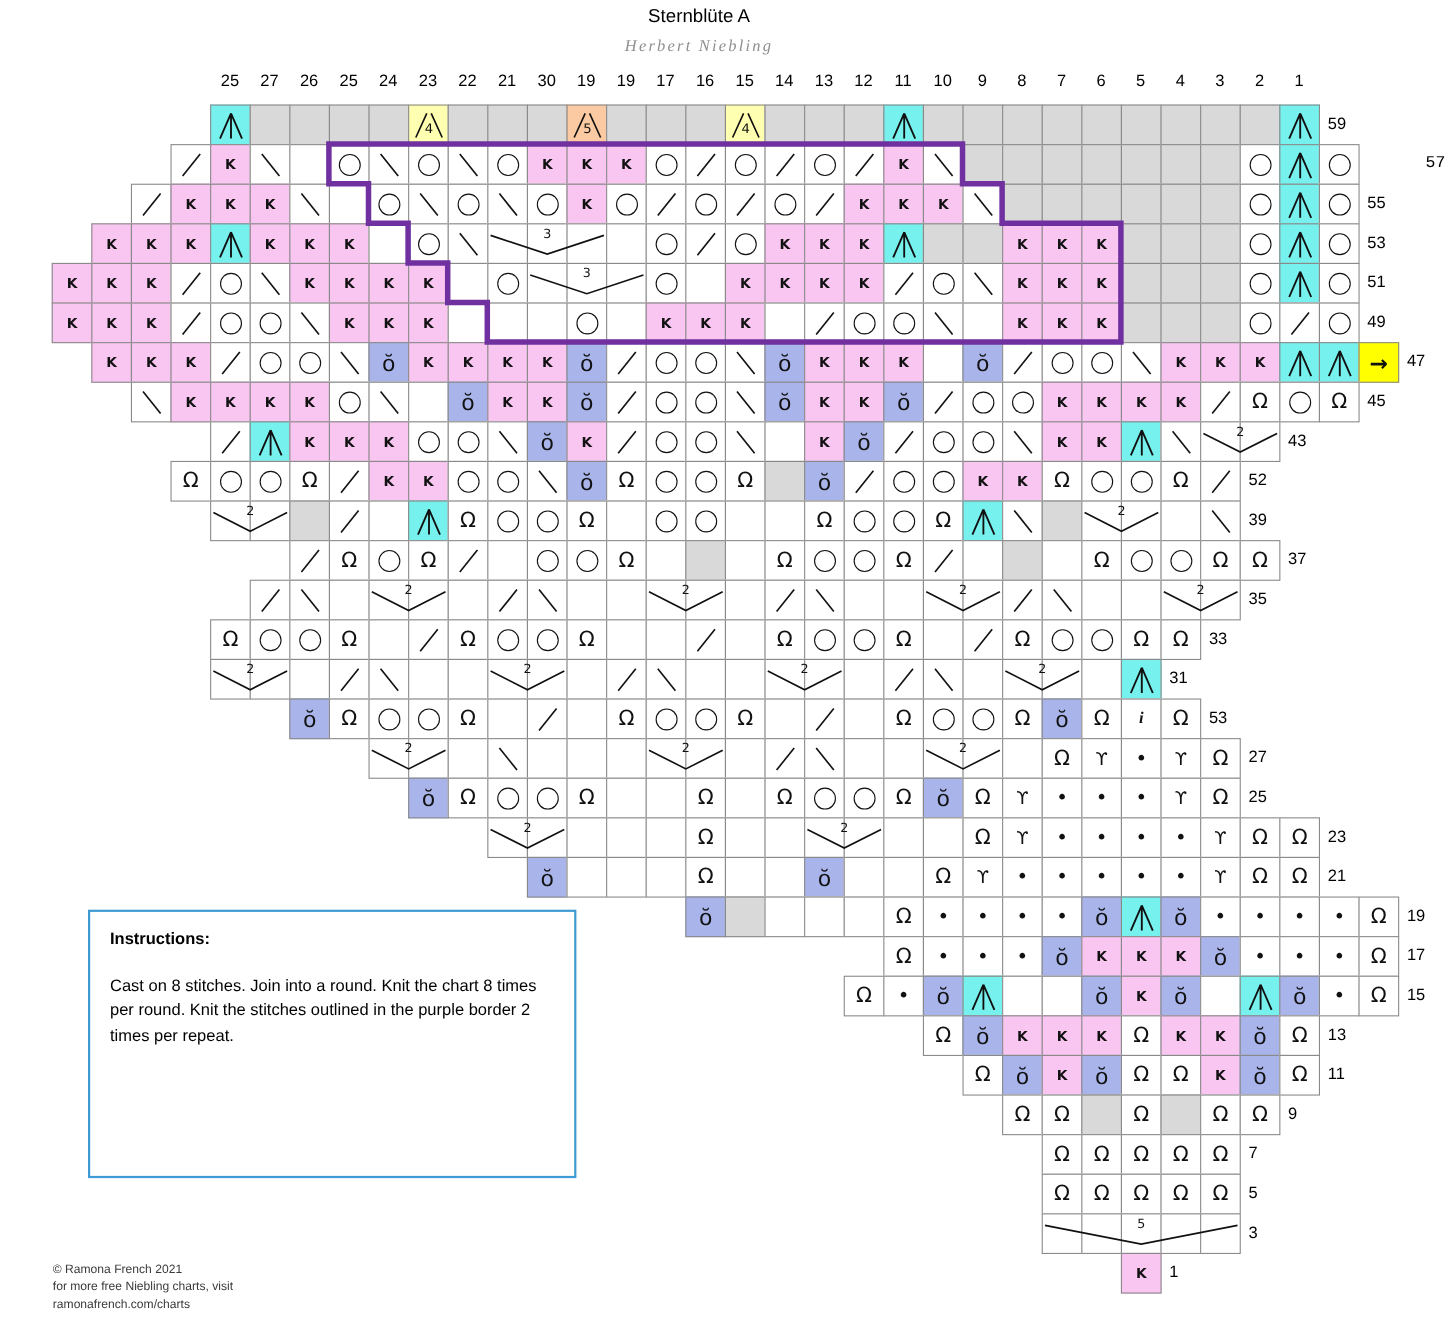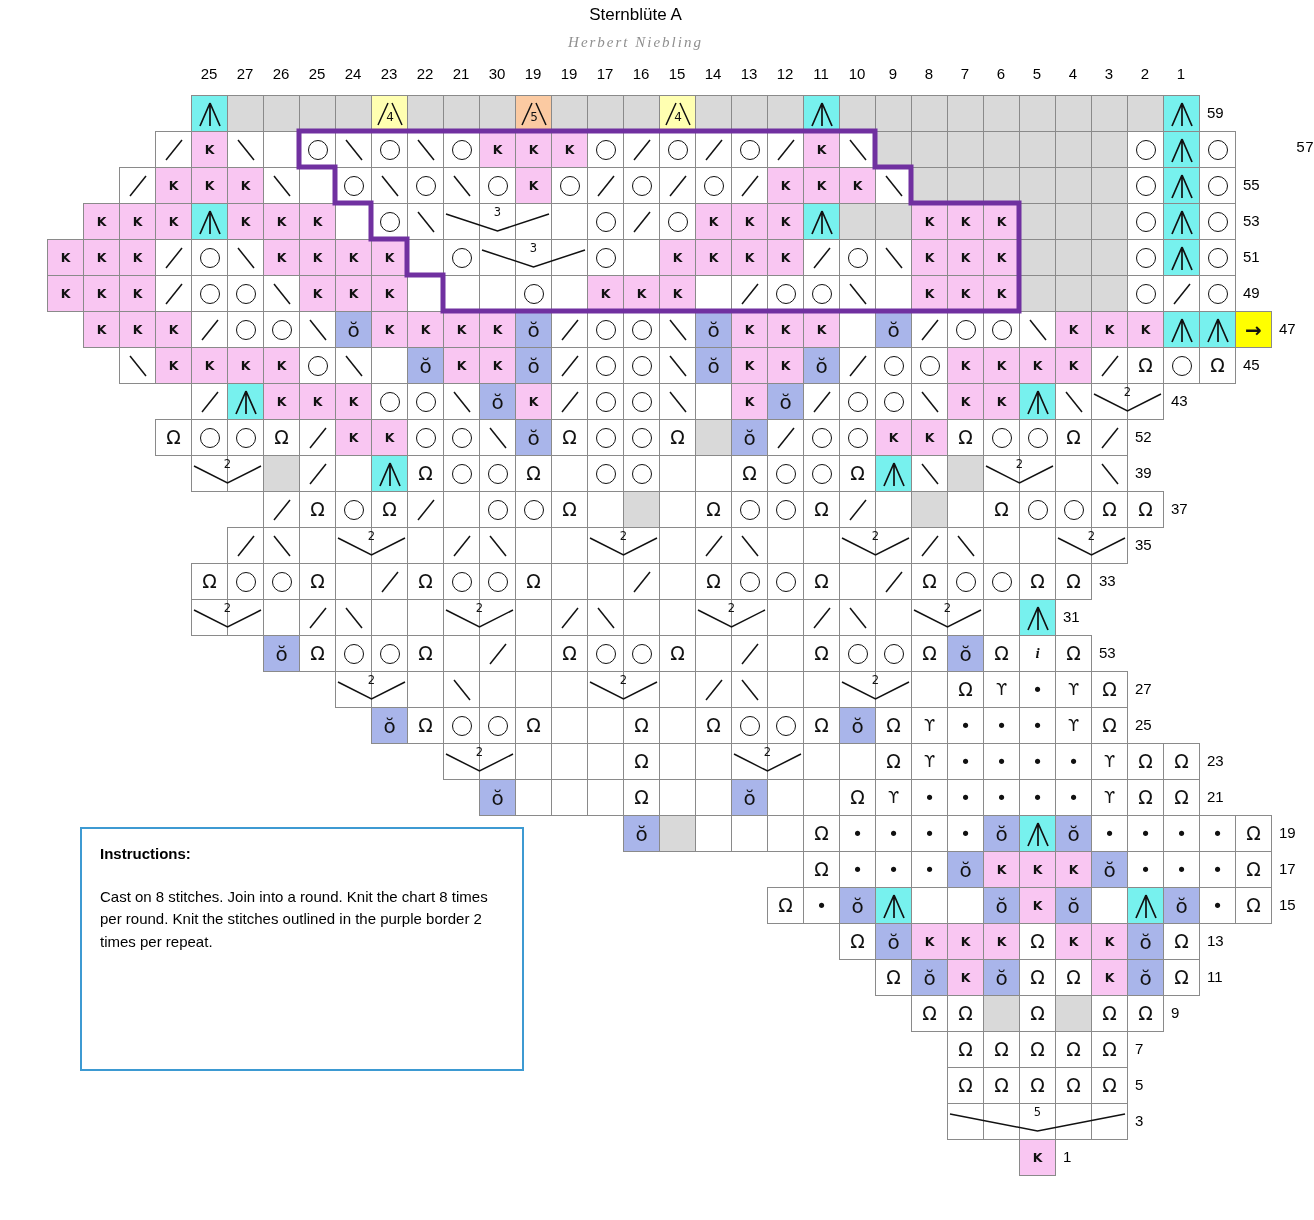--- a/index.html
+++ b/index.html
@@ -1897,13 +1897,18 @@
       <svg class="outline-svg" width="1314" height="1220">
         <path d="M299,131 H875 V167 H911 V203 H1019 V311 H443 V275 H407 V239 H371 V203 H335 V167 H299 Z" stroke="#7030a0" stroke-width="5" fill="none"></path>
       </svg>
     </div>
 
   <div class="instr">
     <h3>Instructions:</h3>
     <p>Cast on 8 stitches. Join into a round. Knit the chart 8 times per round. Knit the stitches outlined in the purple border 2 times per repeat.</p>
   </div>
 
+  <div class="footer">
+    <div>© Ramona French 2021</div>
+    <div>for more free Niebling charts, visit</div>
+    <div>ramonafrench.com/charts</div>
+  </div>
 </div>
 
 </body></html>

